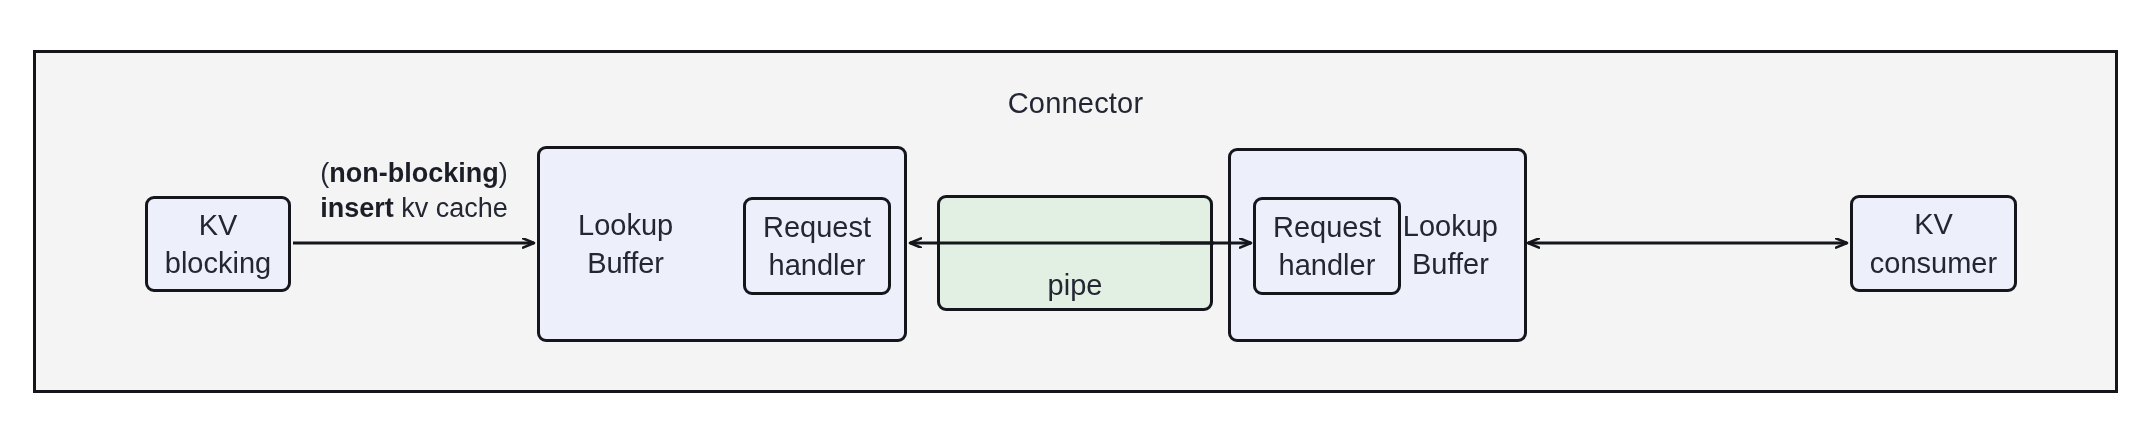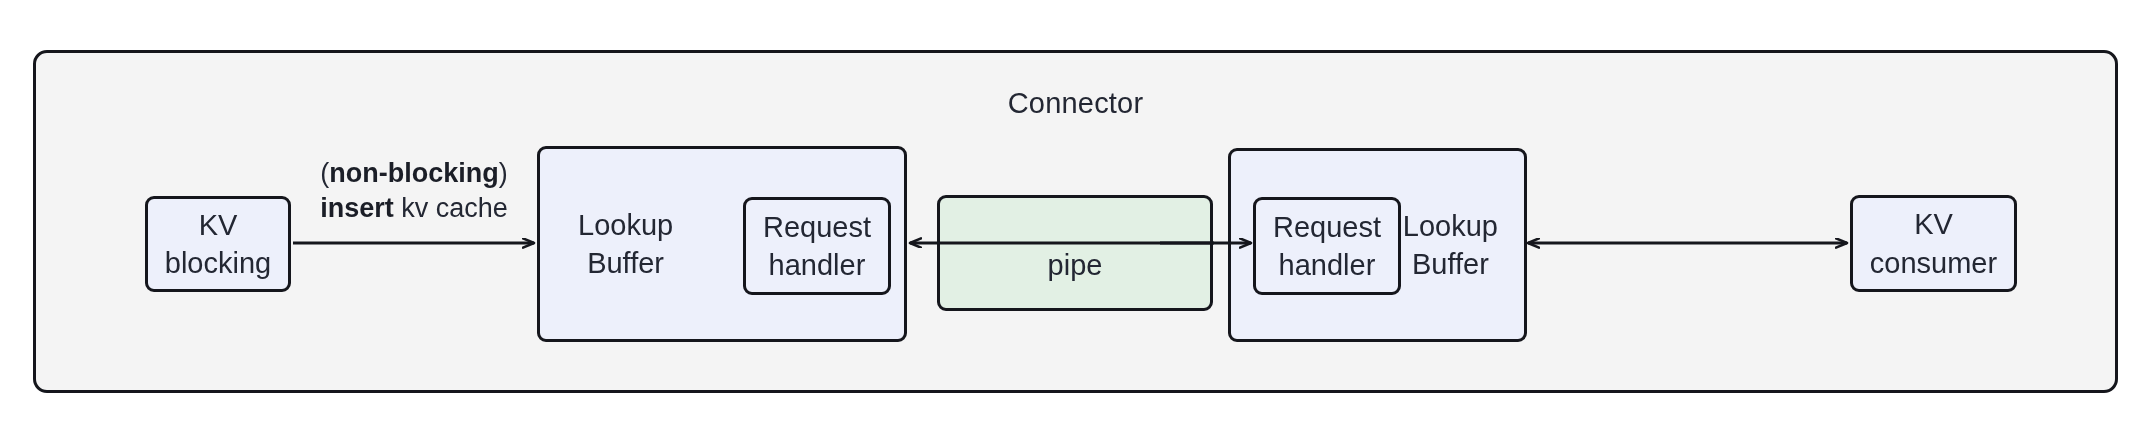--- a/index.html
+++ b/index.html
@@ -23,21 +23,21 @@
   
   .connector-box {
     position: absolute;
     left: 33px;
     top: 50px;
     width: 2085px;
     height: 343px;
     box-sizing: border-box;
     background: #f4f4f4;
     border: 3px solid #15161c;
-    border-radius: 14px;
+    border-radius: 0;
   }
   .connector-title {
     position: absolute;
     left: 0;
     top: 34px;
     width: 100%;
     text-align: center;
     font-size: 29px;
     color: #232733;
     letter-spacing: .2px;
@@ -93,21 +93,21 @@
     font-size: 29px;
     line-height: 1.32;
     color: #232733;
   }
   .pipe-box {
     left: 937px;
     top: 195px;
     width: 276px;
     height: 116px;
     align-items: flex-end;
-    padding-bottom: 24px;
+    padding-bottom: 4px;
   }
   .lookup-buffer-right {
     left: 1228px;
     top: 148px;
     width: 299px;
     height: 194px;
     justify-content: flex-end;
     padding-right: 26px;
   }
   .request-handler-right {

